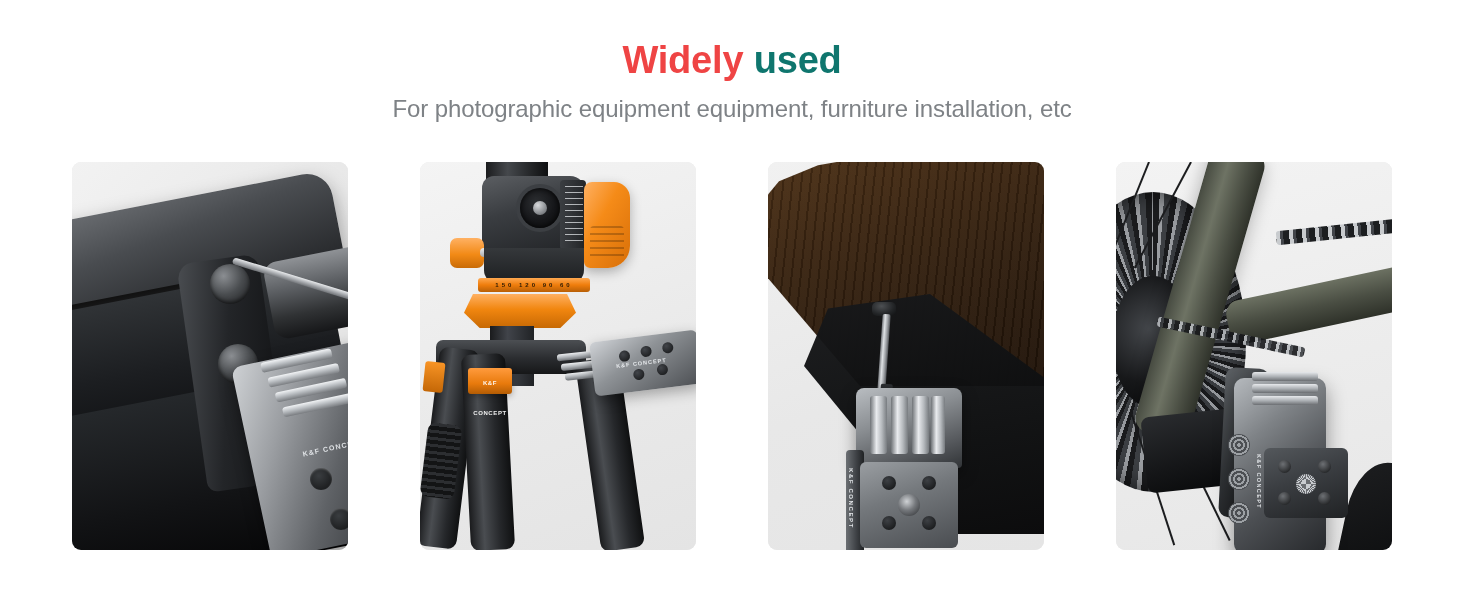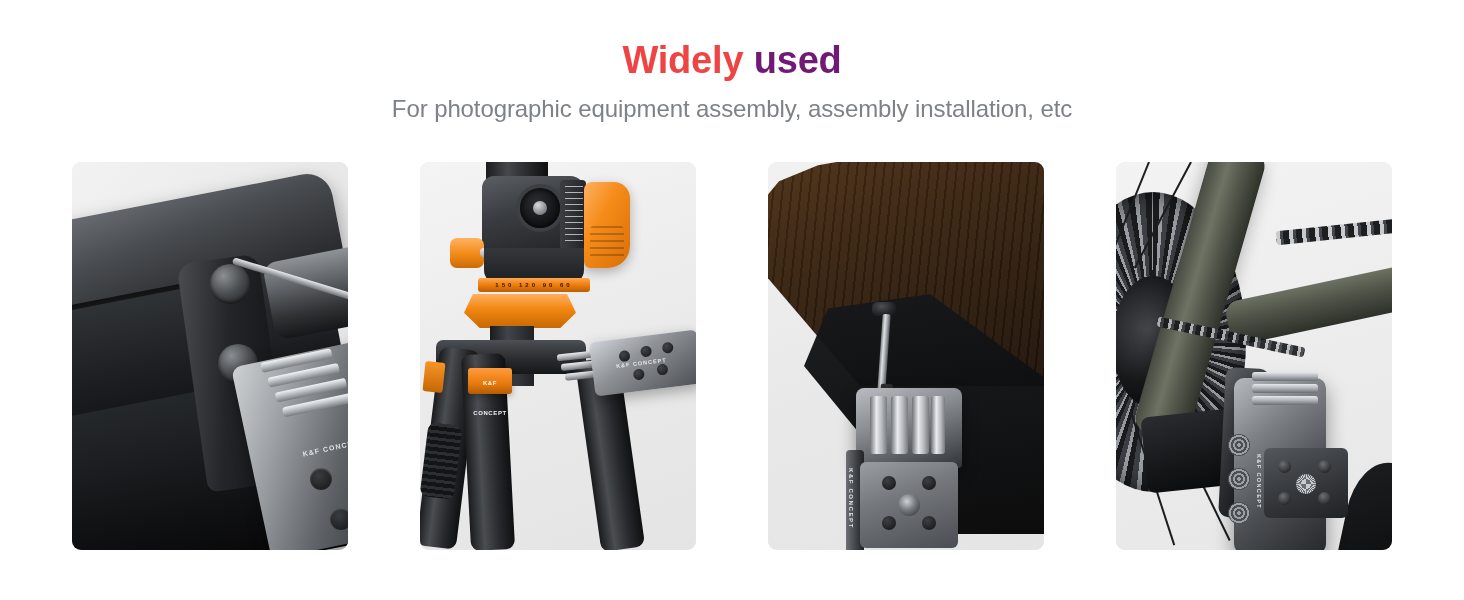--- a/index.html
+++ b/index.html
@@ -29,21 +29,21 @@
   }
 
   .title {
     font-size: 38px;
     font-weight: 700;
     line-height: 48px;
     letter-spacing: -0.2px;
     white-space: nowrap;
   }
   .title-accent { color: #ef4444; }
-  .title-rest   { color: #701a75; }
+  .title-rest   { color: #0f766e; }
 
   .subtitle {
     margin-top: 9px;
     font-size: 24px;
     font-weight: 400;
     line-height: 32px;
     color: #7e8286;
     letter-spacing: -0.1px;
     white-space: nowrap;
   }
@@ -499,21 +499,21 @@
 </style>
 </head>
 <body>
 
 <div class="banner">
 
   <div class="header">
     <div class="title">
       <span class="title-accent">Widely</span><span class="title-rest"> used</span>
     </div>
-    <div class="subtitle">For photographic equipment assembly, assembly installation, etc</div>
+    <div class="subtitle">For photographic equipment equipment, furniture installation, etc</div>
   </div>
 
   <div class="gallery">
 
     <div class="photo-card">
       <div class="scene c1">
         <div class="body-top"></div>
         <div class="body-mid"></div>
         <div class="body-bottom"></div>
         <div class="arm"></div>

